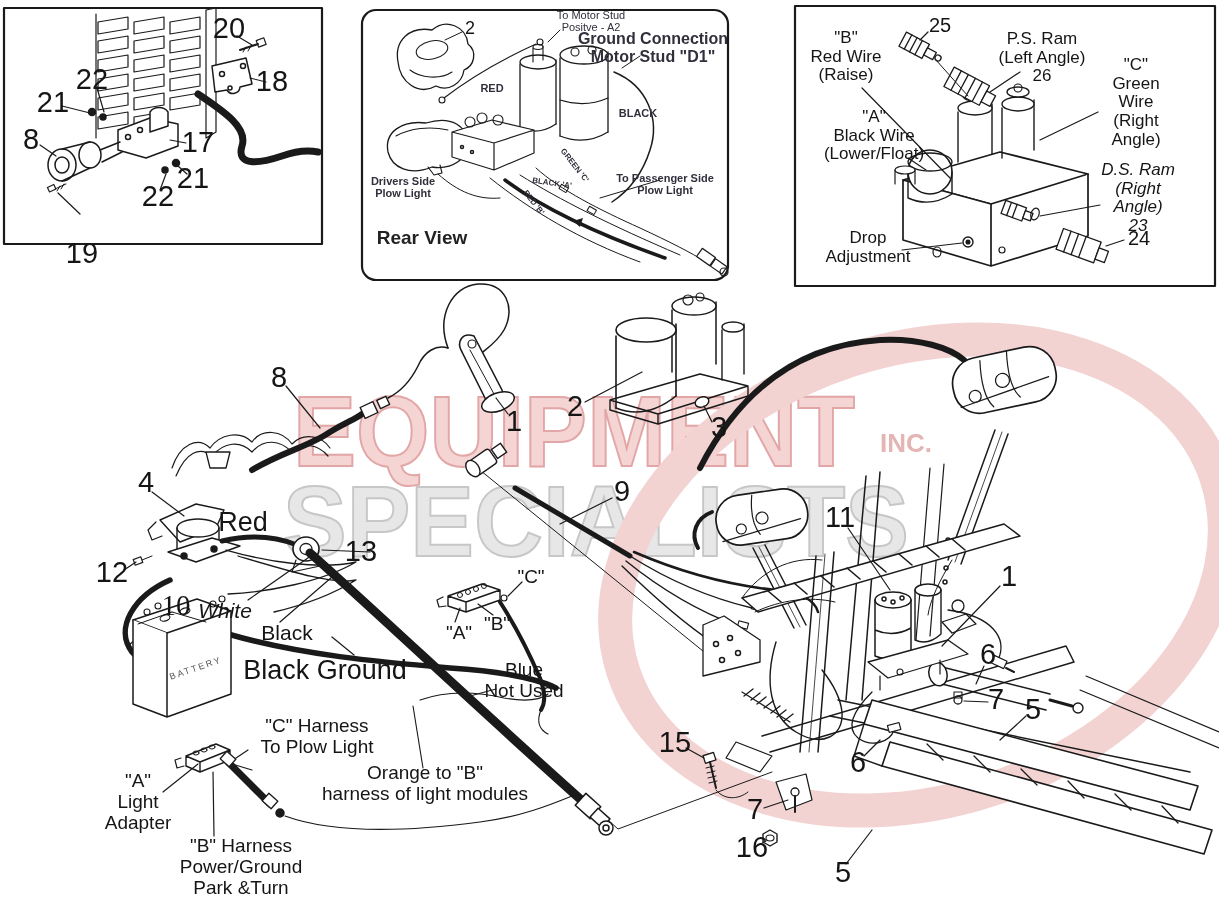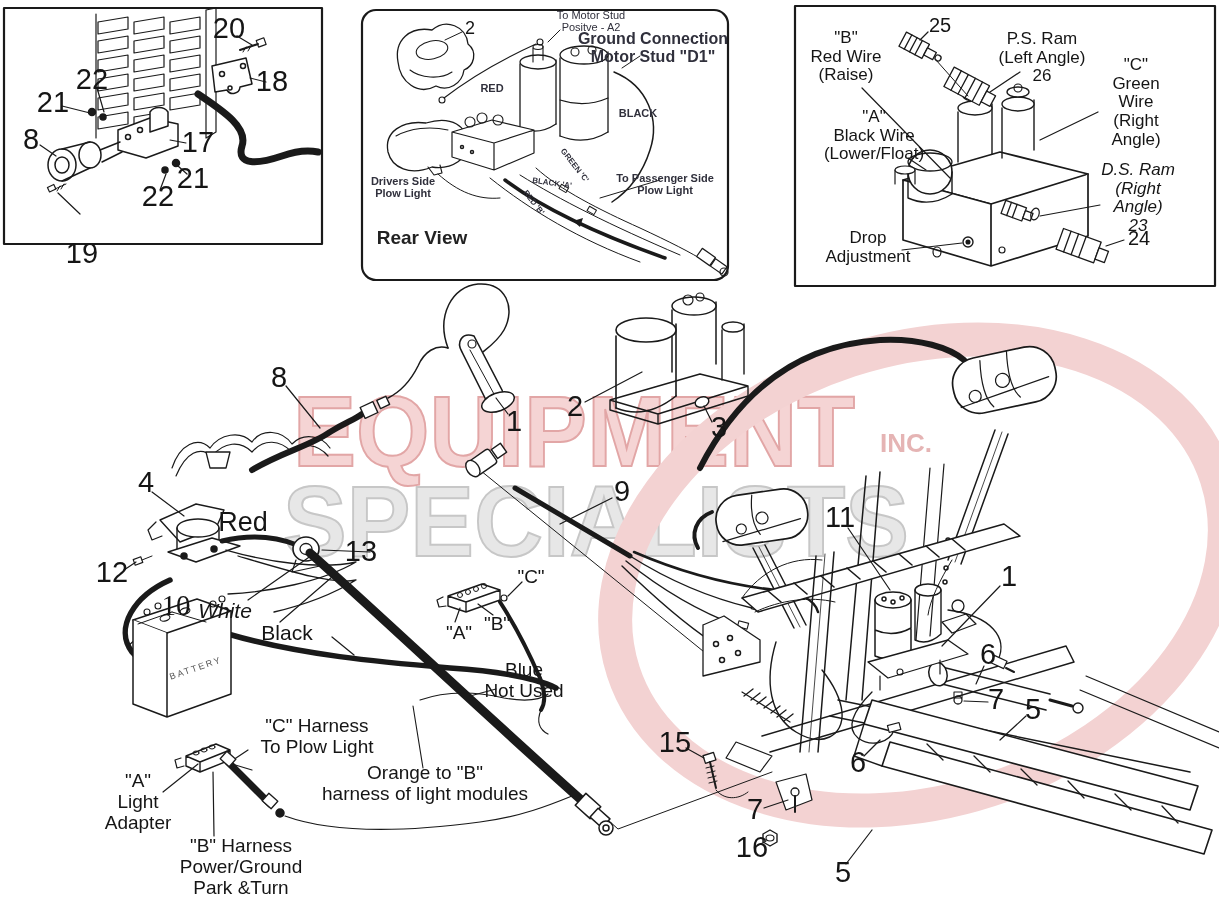--- a/index.html
+++ b/index.html
@@ -443,20 +443,21 @@
       <div class="lb" style="left: 575px; top: 407px; font-size: 29px; transform: translate(-50%, -50%);">2</div>
       <div class="lb" style="left: 719px; top: 428px; font-size: 29px; transform: translate(-50%, -50%);">3</div>
       <div class="lb" style="left: 622px; top: 492px; font-size: 29px; transform: translate(-50%, -50%);">9</div>
       <div class="lb" style="left: 146px; top: 483px; font-size: 29px; transform: translate(-50%, -50%);">4</div>
       <div class="lb" style="left: 112px; top: 573px; font-size: 29px; transform: translate(-50%, -50%);">12</div>
       <div class="lb" style="left: 361px; top: 552px; font-size: 29px; transform: translate(-50%, -50%);">13</div>
       <div class="lb" style="left: 243px; top: 523px; font-size: 27px; transform: translate(-50%, -50%);">Red</div>
       <div class="lb" style="left: 176px; top: 606px; font-size: 29px; transform: translate(-50%, -50%); font-family: Liberation Serif, serif;">10</div>
       <div class="lb" style="left: 225px; top: 611px; font-size: 21px; transform: translate(-50%, -50%); font-style: italic;">White</div>
       <div class="lb" style="left: 287px; top: 633px; font-size: 21px; transform: translate(-50%, -50%);">Black</div>
+      <div class="lb" style="left: 325px; top: 671px; font-size: 27px; transform: translate(-50%, -50%);">Black Ground</div>
       <div class="lb" style="left: 196px; top: 669px; font-size: 9px; color: rgb(85, 85, 85); letter-spacing: 2px; transform: translate(-50%, -50%) rotate(-19deg);">BATTERY</div>
       <div class="lb" style="left: 840px; top: 518px; font-size: 29px; transform: translate(-50%, -50%);">11</div>
       <div class="lb" style="left: 1009px; top: 577px; font-size: 29px; transform: translate(-50%, -50%);">1</div>
       <div class="lb" style="left: 531px; top: 577px; font-size: 19px; transform: translate(-50%, -50%);">"C"</div>
       <div class="lb" style="left: 459px; top: 633px; font-size: 19px; transform: translate(-50%, -50%);">"A"</div>
       <div class="lb" style="left: 497px; top: 624px; font-size: 19px; transform: translate(-50%, -50%);">"B"</div>
       <div class="lb" style="left: 524px; top: 681px; font-size: 19px; transform: translate(-50%, -50%);">Blue
 Not Used</div>
       <div class="lb" style="left: 317px; top: 737px; font-size: 19px; transform: translate(-50%, -50%);">"C" Harness
 To Plow Light</div>

